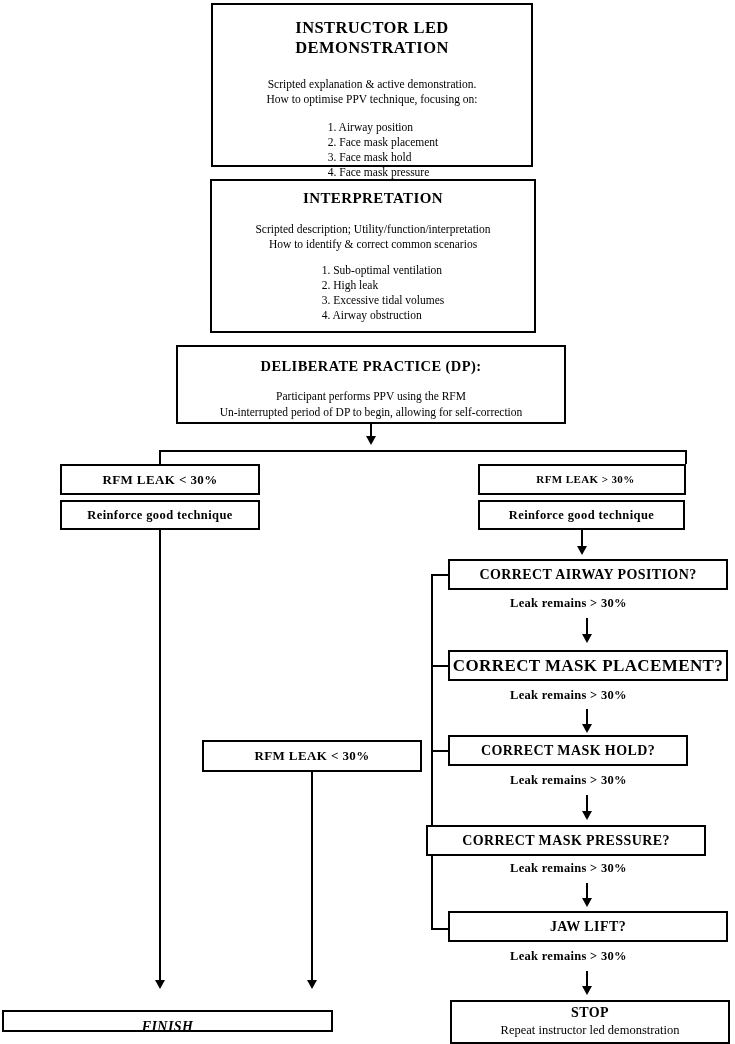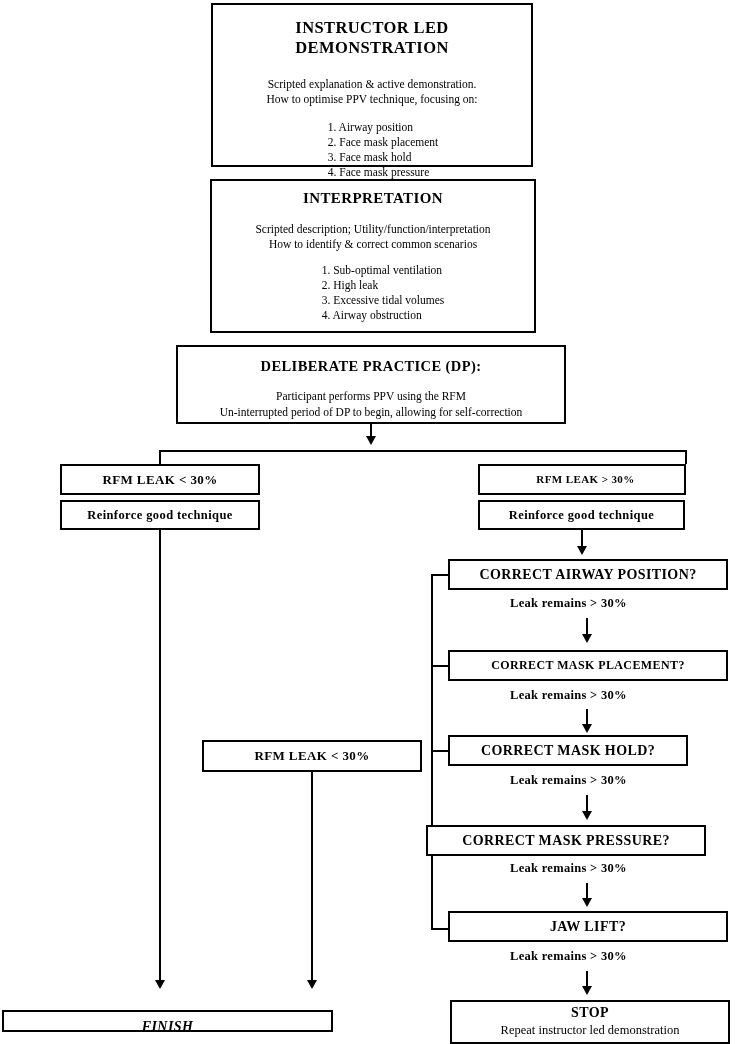--- a/index.html
+++ b/index.html
@@ -120,21 +120,21 @@
   <div class="hline" style="left:431px;top:928px;width:19px;"></div>
 
   <div class="box" style="left:448px;top:559px;width:280px;height:31px;">
     <div class="ttl" style="font-size:14px;line-height:27px;">CORRECT AIRWAY POSITION?</div>
   </div>
   <div class="lbl" style="left:510px;top:596px;">Leak remains &gt; 30%</div>
   <div class="vline" style="left:586px;top:618px;height:17px;"></div>
   <div class="arrow" style="left:582px;top:634px;"></div>
 
   <div class="box" style="left:448px;top:650px;width:280px;height:31px;">
-    <div class="ttl" style="font-size:12px;line-height:27px;">CORRECT MASK PLACEMENT?</div>
+    <div class="ttl" style="font-size:17px;line-height:27px;">CORRECT MASK PLACEMENT?</div>
   </div>
   <div class="lbl" style="left:510px;top:688px;">Leak remains &gt; 30%</div>
   <div class="vline" style="left:586px;top:709px;height:16px;"></div>
   <div class="arrow" style="left:582px;top:724px;"></div>
 
   <div class="box" style="left:202px;top:740px;width:220px;height:32px;">
     <div class="ttl" style="font-size:13px;line-height:28px;">RFM LEAK &lt; 30%</div>
   </div>
   <div class="vline" style="left:311px;top:772px;height:210px;"></div>
   <div class="arrow" style="left:307px;top:980px;"></div>

